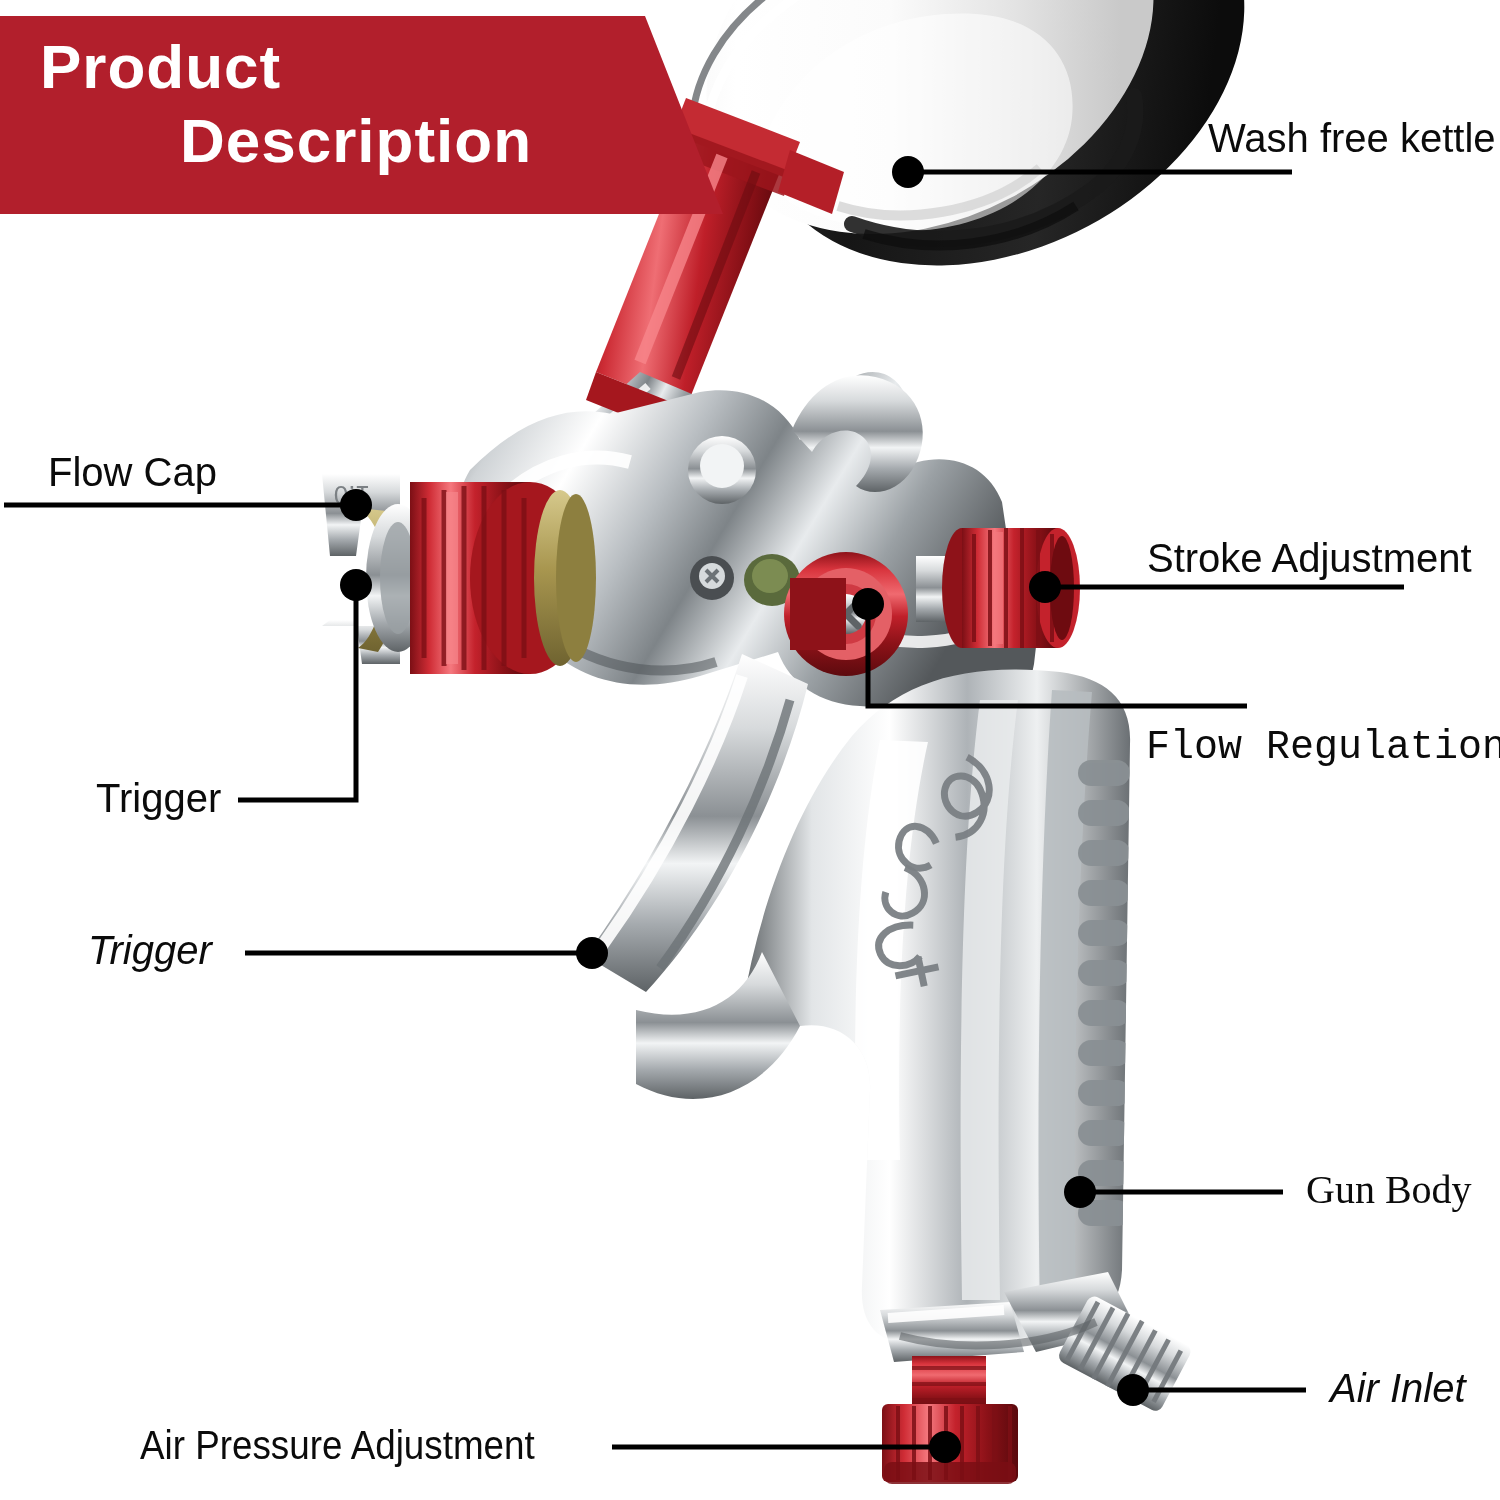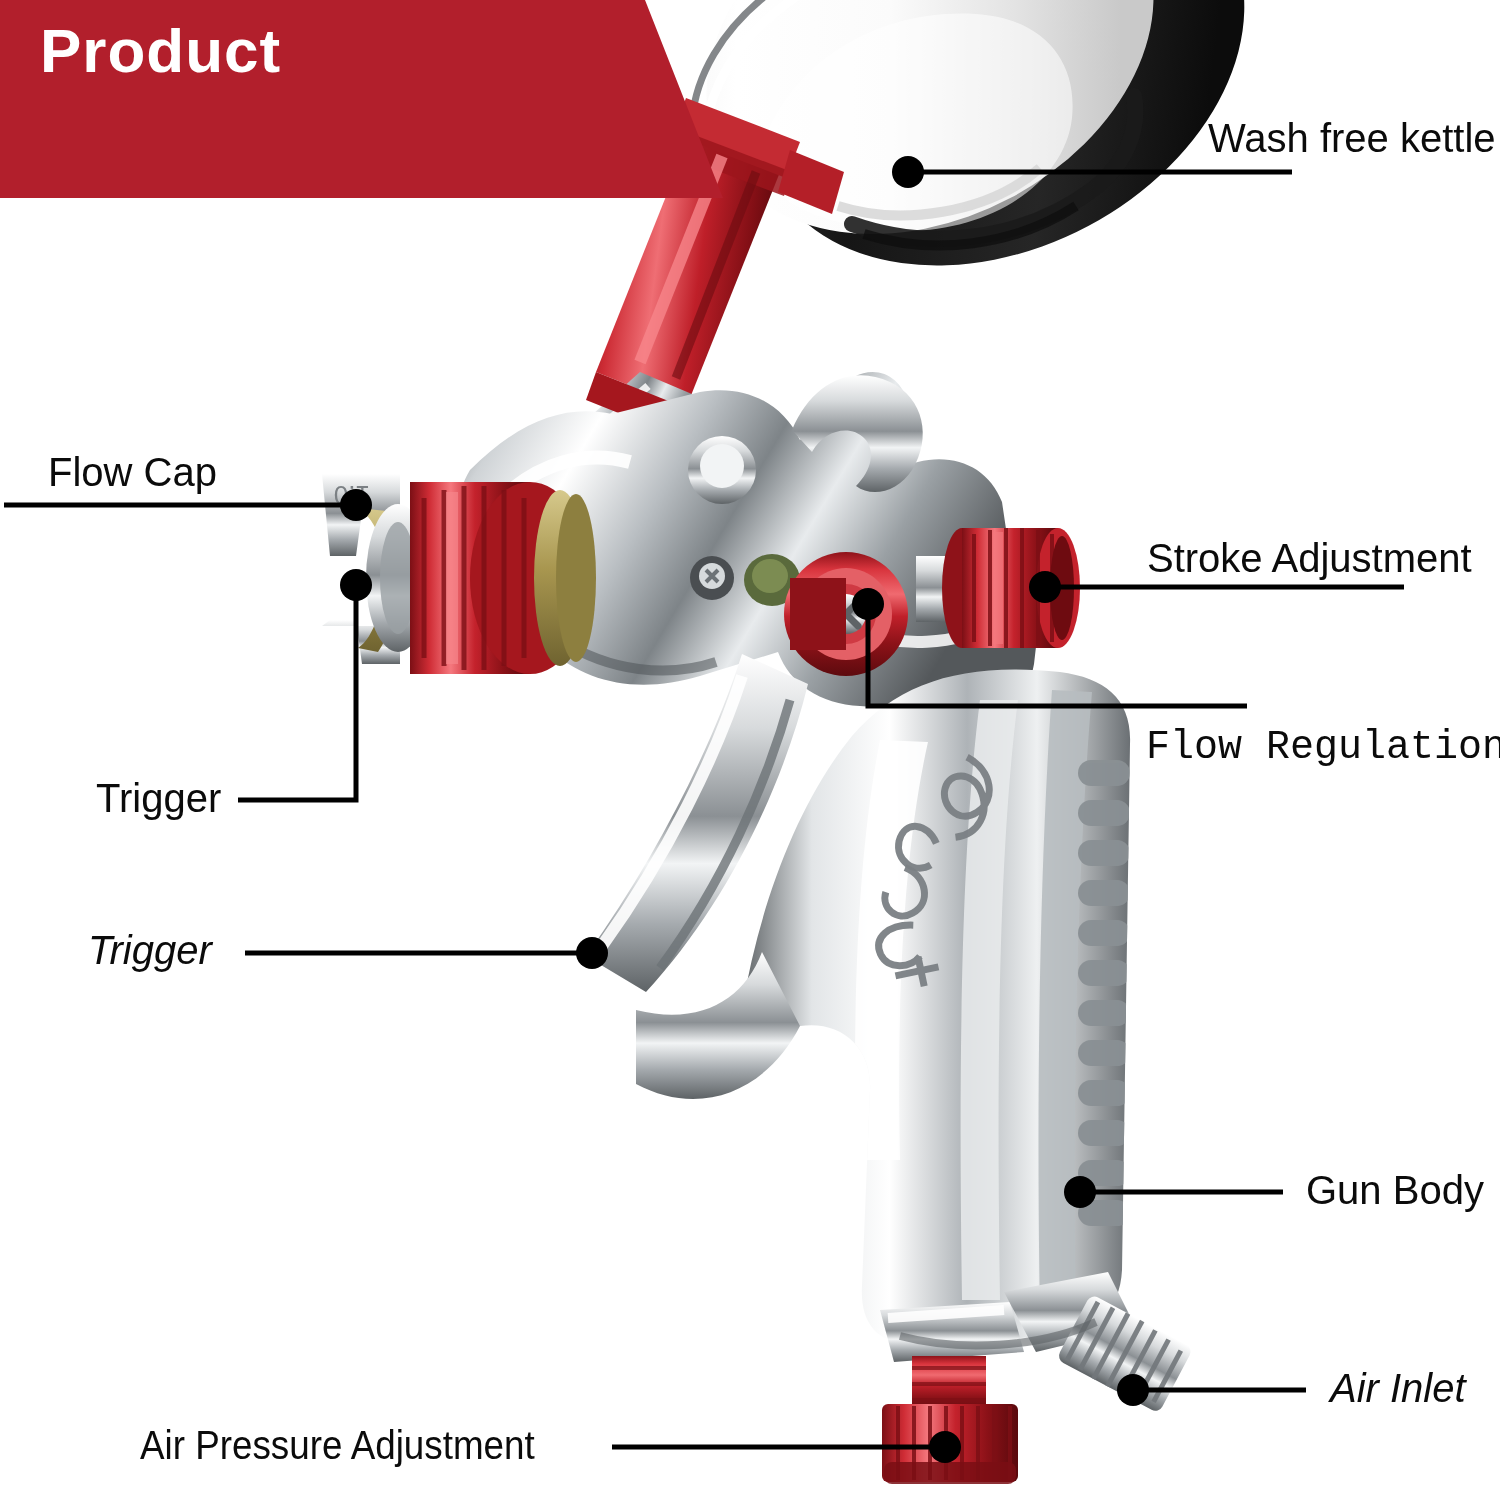--- a/index.html
+++ b/index.html
@@ -3,21 +3,21 @@
 <meta charset="utf-8">
 <style>
   html,body{margin:0;padding:0;background:#fff;}
   #page{
     position:relative;width:1500px;height:1500px;
     background:#ffffff;overflow:hidden;
     font-family:"Liberation Sans", sans-serif;
   }
   
   #banner{
-    position:absolute;left:0;top:0;width:740px;height:245px;
+    position:absolute;left:0;top:16px;width:740px;height:245px;
     background:#B21F2C;
     clip-path:polygon(0 0, 645px 0, 723px 198px, 0 198px);
     z-index:40;
   }
   #banner .line1{
     position:absolute;left:40px;top:18px;
     color:#ffffff;font-weight:bold;font-size:62px;letter-spacing:1px;
     line-height:1.05;white-space:nowrap;
   }
   #banner .line2{
@@ -358,27 +358,28 @@
         <circle cx="592" cy="953" r="16"></circle>
         <circle cx="1080" cy="1192" r="16"></circle>
         <circle cx="1133" cy="1390" r="16"></circle>
         <circle cx="945" cy="1447" r="16"></circle>
       </g>
     <g id="underline-group" stroke="#000000" stroke-width="5"></g>
   </svg>
 
   <div id="banner" style="background: rgb(178, 31, 44);">
     <div class="line1" style="color: rgb(255, 255, 255);">Product</div>
+    <div class="line2" style="color: rgb(255, 255, 255);">Description</div>
   </div>
 
   <div id="labels">
       <div class="lbl" style="left: 1175px; top: 118px; margin-left: 33px;">Wash free kettle</div>
       <div class="lbl" style="left: 8px; top: 452px; margin-left: 40px;">Flow Cap</div>
       <div class="lbl" style="left: 1147px; top: 538px; text-align: center;">Stroke Adjustment</div>
       <div class="lbl" style="left: 96px; top: 778px;">Trigger</div>
       <div class="lbl" style="left: 1146px; top: 728px; font-family: Liberation Mono, monospace;">Flow Regulation</div>
       <div class="lbl" style="left: 88px; top: 930px; font-style: italic;">Trigger</div>
-      <div class="lbl" style="left: 1306px; top: 1170px;">Gun Body</div>
+      <div class="lbl" style="left: 1306px; top: 1170px; font-family: Liberation Serif, serif;">Gun Body</div>
       <div class="lbl" style="left: 1330px; top: 1368px; font-style: italic;">Air Inlet</div>
       <div class="lbl cond" style="left: 140px; top: 1425px;">Air Pressure Adjustment</div>
     </div>
 
 </div>
 
 </body></html>

